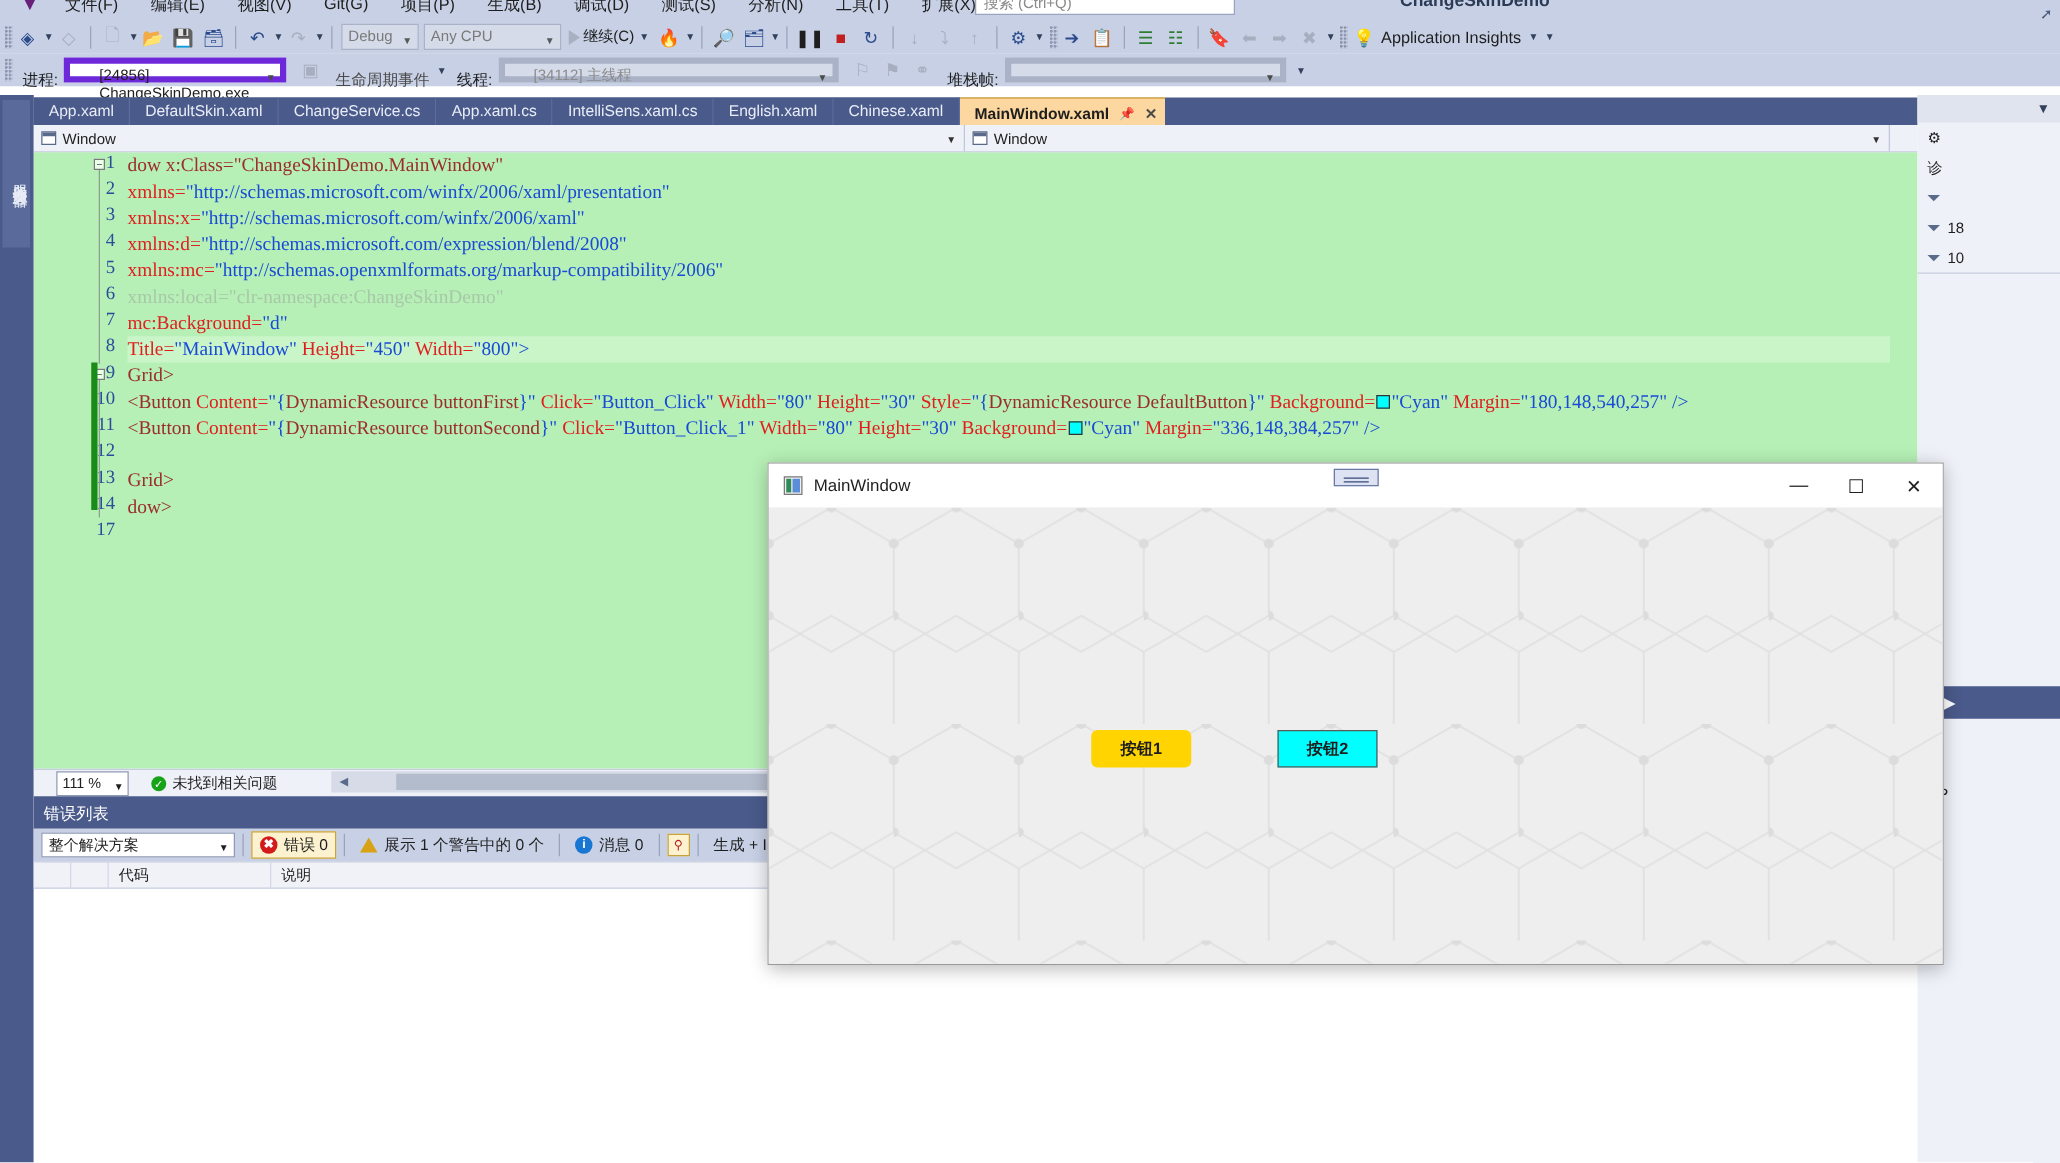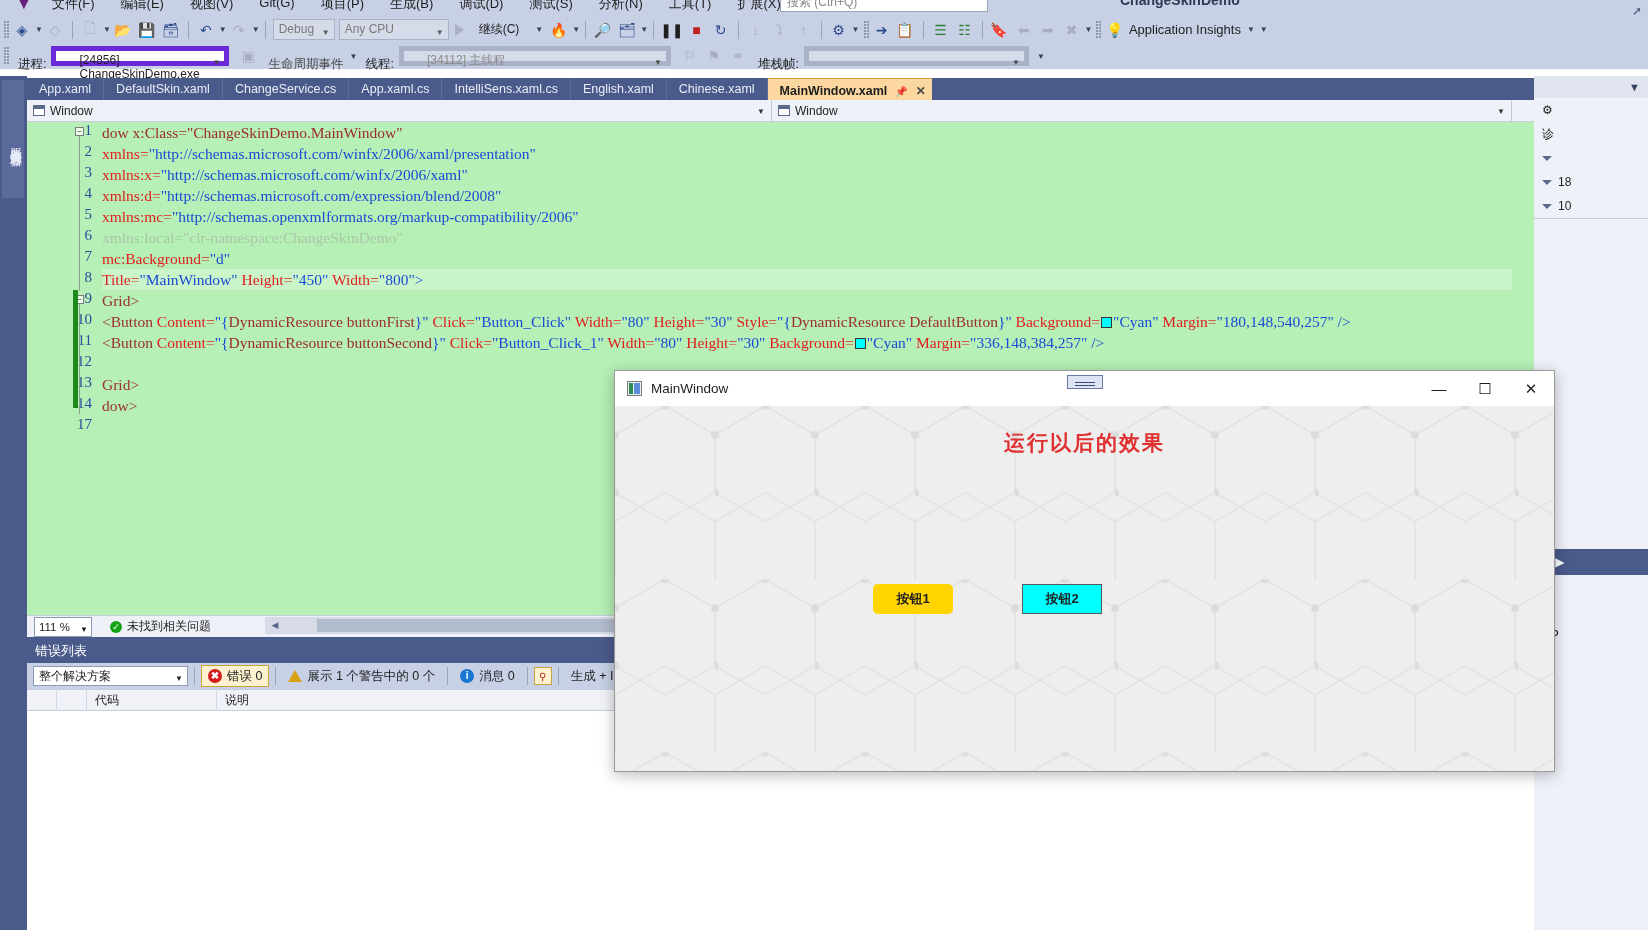--- a/index.html
+++ b/index.html
@@ -50,21 +50,21 @@
   }
   .tb-btn.dis { color:#a7aec0; }
   .tb-sep { width:1px; height:18px; background:#9aa3ba; margin:0 5px; }
   .tb-caret { font-size:8px; color:#33415c; margin-left:1px; }
   .tb-combo {
     height:21px; background:#d5dbe9; border:1px solid #a9b2c7;
     font-size:12px; color:#7a7a7a; padding:2px 16px 2px 5px; margin:0 2px;
     position:relative; min-width:62px; line-height:15px;
   }
   .tb-combo .cv { position:absolute; right:4px; top:5px; font-size:8px; color:#5a5a5a; }
-  .tb-run { display:flex; align-items:center; gap:15px; font-size:12px; color:#1e1e1e;
+  .tb-run { display:flex; align-items:center; gap:3px; font-size:12px; color:#1e1e1e;
             padding:0 4px; }
   .play-tri { width:0;height:0;border-left:9px solid #a8b0c2;
               border-top:6px solid transparent;border-bottom:6px solid transparent; }
   .ai-item { display:flex; align-items:center; gap:5px; font-size:13px; color:#1e1e1e;
              padding:0 4px; }
   .bulb { color:#8a55c0; font-size:14px; }
 
   
   .dbgbar {
     position:absolute; left:0; top:43px; width:1648px; height:26px;
@@ -192,21 +192,21 @@
   .ed-vscroll .mark-green {
     position:absolute; left:3px; top:226px; width:10px; height:106px; background:#1a8a1a;
   }
 
   
   .edstatus {
     position:absolute; left:27px; top:615px; width:1507px; height:22px;
     background:#eef1f8; display:flex; align-items:center; border-top:1px solid #c6cddd;
   }
   .zoomcombo {
-    width:58px; height:20px; margin-left:7px; background:#fff; border:1px solid #8e99b3;
+    width:58px; height:20px; margin-left:18px; background:#fff; border:1px solid #8e99b3;
     font-size:11.5px; padding:2px 14px 2px 4px; position:relative; line-height:14px;
   }
   .zoomcombo .cv { position:absolute; right:3px; top:5px; font-size:8px; }
   .ok-dot { width:12px; height:12px; border-radius:50%; background:#17a317;
             color:#fff; font-size:9px; line-height:12px; text-align:center;
             margin:0 5px 0 18px; }
   .hscroll {
     position:absolute; left:265px; top:617px; width:1240px; height:17px;
     background:#d6dbe7;
   }
@@ -654,19 +654,18 @@
               <circle cx="50" cy="0" r="4"></circle>
                 <circle cx="0" cy="28.9" r="4"></circle>
               <circle cx="100" cy="28.9" r="4"></circle>
                 <circle cx="0" cy="86.6" r="4"></circle>
             </g>
           </pattern>
         </defs>
         <rect width="939" height="465" fill="#eeeeee"></rect>
         <rect width="939" height="465" fill="url(#hexpat)"></rect>
       </svg>
-      <div class="app-caption">运行以后的效果</div>
       <div class="appbtn first">按钮1</div>
       <div class="appbtn second">按钮2</div>
     </div>
   </div>
 
 </div>
 
 </body></html>

